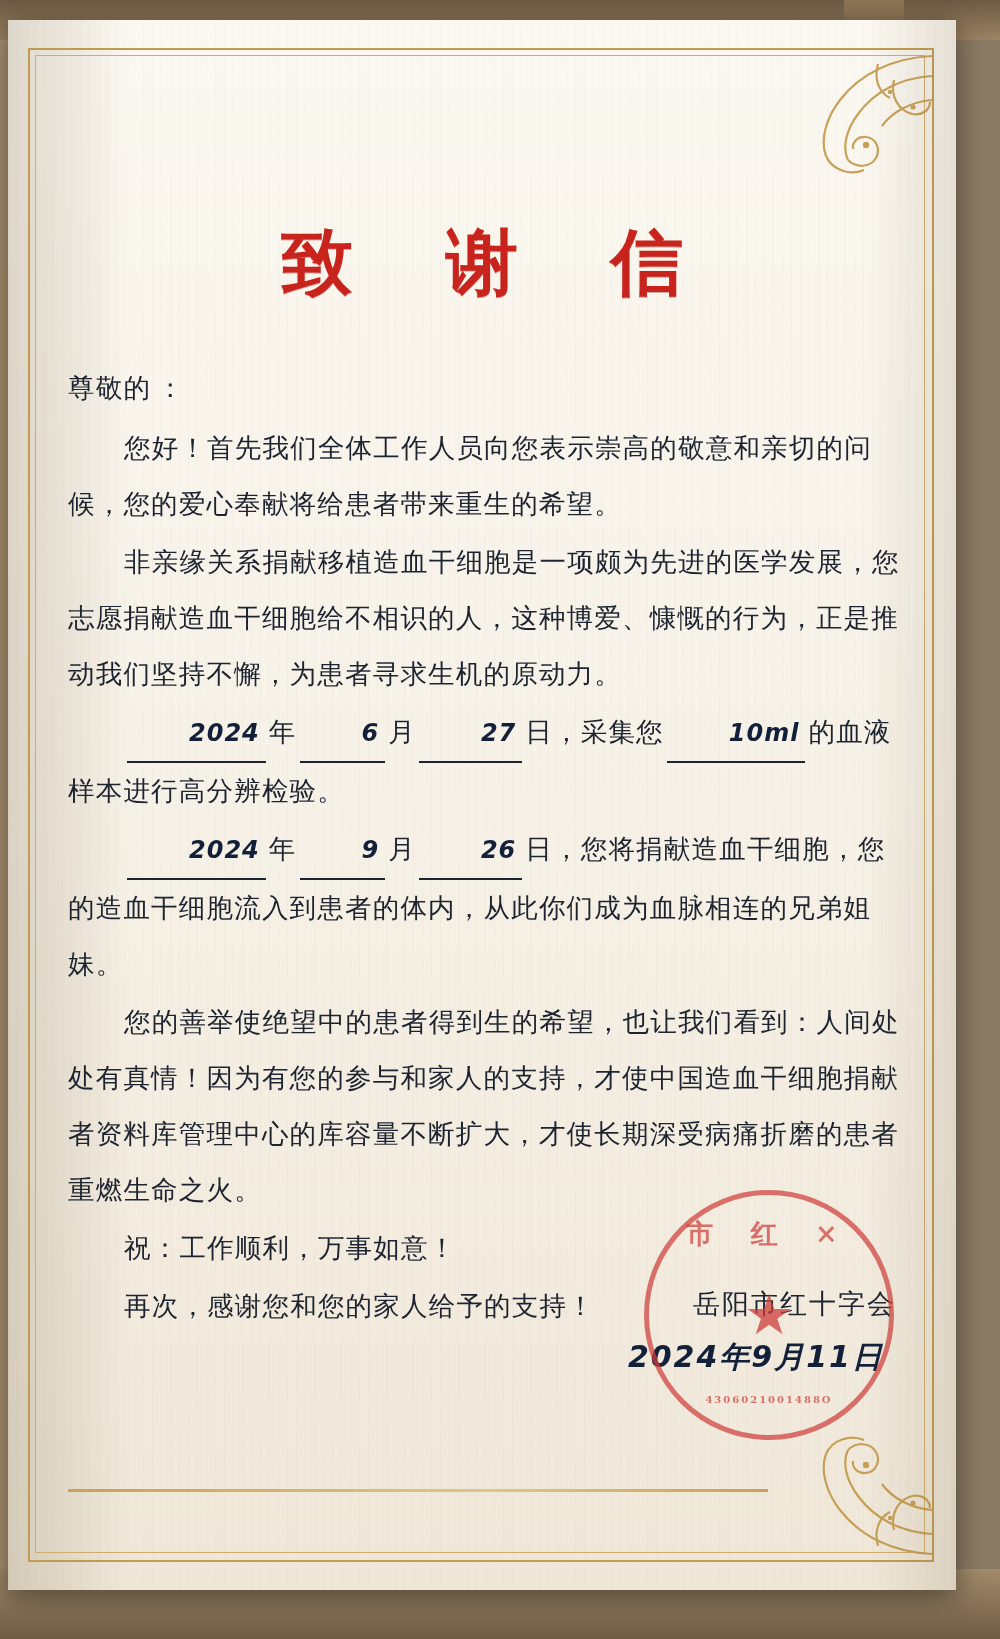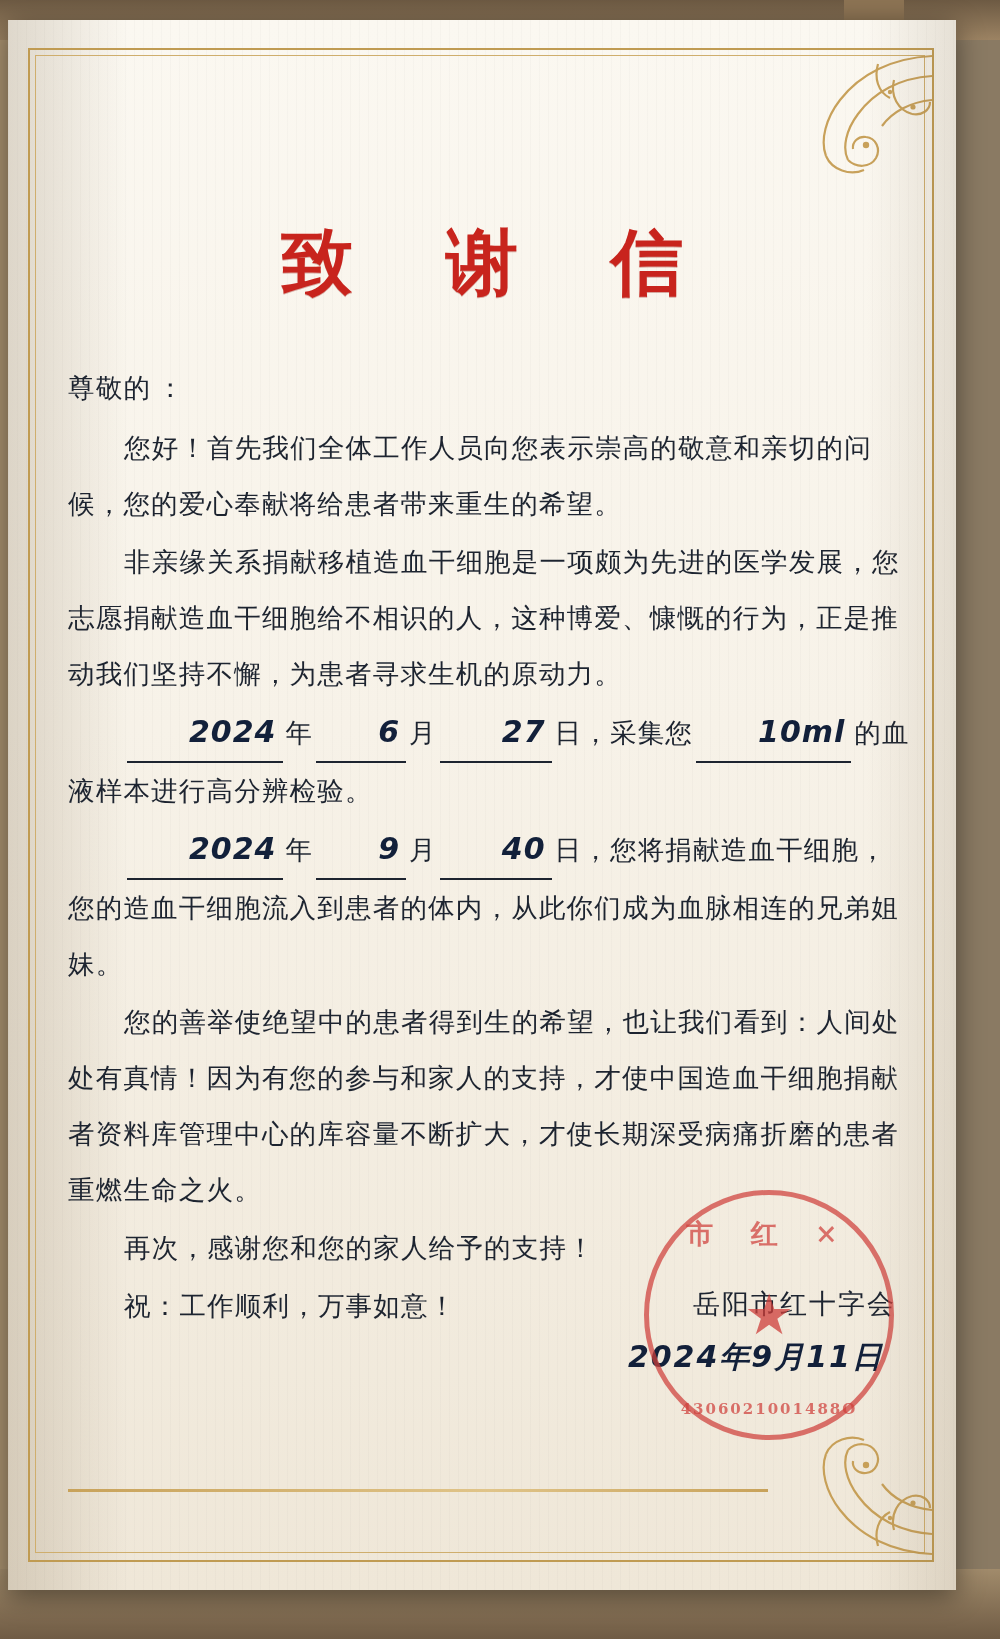--- a/index.html
+++ b/index.html
@@ -156,21 +156,21 @@
     position: relative;
     top: 4px;
   }
   .blank {
     display: inline-block;
     border-bottom: 2px solid #1d2430;
     text-align: center;
     padding: 0 6px;
     margin: 0 3px;
   }
-  .blank .hand { font-size: 30px; }
+  .blank .hand { font-size: 24px; }
   .b-year  { min-width: 108px; }
   .b-month { min-width: 52px; }
   .b-day   { min-width: 62px; }
   .b-vol   { min-width: 96px; }
 
   
   .seal {
     position: absolute;
     right: 62px;
     bottom: 150px;
@@ -194,21 +194,21 @@
   }
   .seal-arc, .seal-arc-bottom {
     position: absolute;
     left: 0; width: 100%;
     text-align: center;
     color: rgba(206, 62, 58, 0.72);
     font-family: "DejaVu Serif", serif;
     font-weight: bold;
   }
   .seal-arc { top: 26px; font-size: 27px; letter-spacing: 14px; }
-  .seal-arc-bottom { bottom: 22px; font-size: 15px; letter-spacing: 2px; }
+  .seal-arc-bottom { bottom: 35px; font-size: 10px; letter-spacing: 2px; }
 
   
   .sign-org {
     position: absolute;
     right: 60px;
     bottom: 268px;
     font-family: "DejaVu Serif", serif;
     font-size: 27px;
     color: #1d2430;
     letter-spacing: 2px;
@@ -296,26 +296,26 @@
 
       <p class="p indent">您好！首先我们全体工作人员向您表示崇高的敬意和亲切的问候，您的爱心奉献将给患者带来重生的希望。</p>
       <p class="p indent">非亲缘关系捐献移植造血干细胞是一项颇为先进的医学发展，您志愿捐献造血干细胞给不相识的人，这种博爱、慷慨的行为，正是推动我们坚持不懈，为患者寻求生机的原动力。</p>
 
       <p class="p indent">
         <span class="blank b-year"><span class="hand">2024</span></span><span>年</span><span class="blank b-month"><span class="hand">6</span></span><span>月</span><span class="blank b-day"><span class="hand">27</span></span><span>日</span><span>，采集您</span><span class="blank b-vol"><span class="hand">10ml</span></span><span>的血液样本进行高分辨检验。</span>
       </p>
 
 
       <p class="p indent">
-        <span class="blank b-year"><span class="hand">2024</span></span><span>年</span><span class="blank b-month"><span class="hand">9</span></span><span>月</span><span class="blank b-day"><span class="hand">40</span></span><span>日</span><span>，您将捐献造血干细胞，您的造血干细胞流入到患者的体内，从此你们成为血脉相连的兄弟姐妹。</span>
+        <span class="blank b-year"><span class="hand">2024</span></span><span>年</span><span class="blank b-month"><span class="hand">9</span></span><span>月</span><span class="blank b-day"><span class="hand">26</span></span><span>日</span><span>，您将捐献造血干细胞，您的造血干细胞流入到患者的体内，从此你们成为血脉相连的兄弟姐妹。</span>
       </p>
 
       <p class="p indent">您的善举使绝望中的患者得到生的希望，也让我们看到：人间处处有真情！因为有您的参与和家人的支持，才使中国造血干细胞捐献者资料库管理中心的库容量不断扩大，才使长期深受病痛折磨的患者重燃生命之火。</p>
+      <p class="p indent">祝：工作顺利，万事如意！</p>
       <p class="p indent">再次，感谢您和您的家人给予的支持！</p>
-      <p class="p indent">祝：工作顺利，万事如意！</p>
     </div>
 
     <div class="sign-org">岳阳市红十字会</div>
     <div class="sign-date">2024年9月11日</div>
 
     <div class="seal">
       <div class="seal-ring"></div>
       <div class="seal-arc">市 红 ×</div>
       <div class="seal-star">★</div>
       <div class="seal-arc-bottom">4306021001488O</div>

